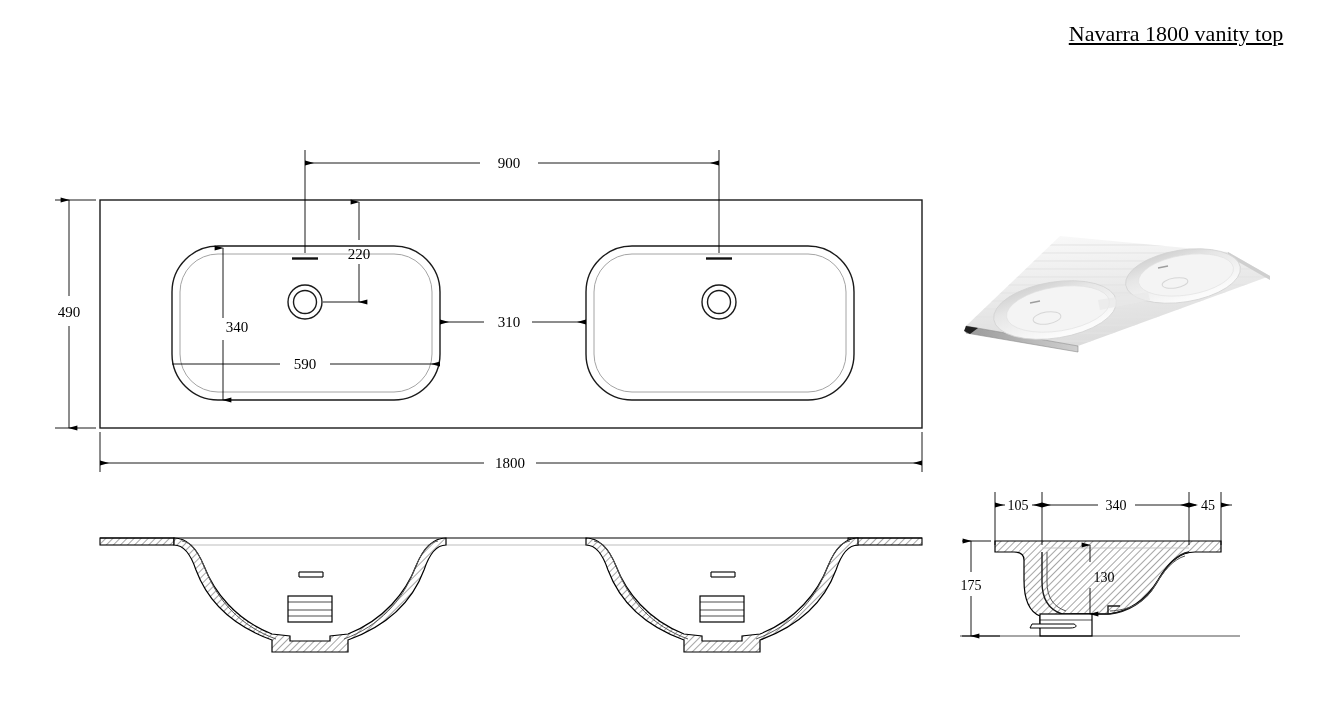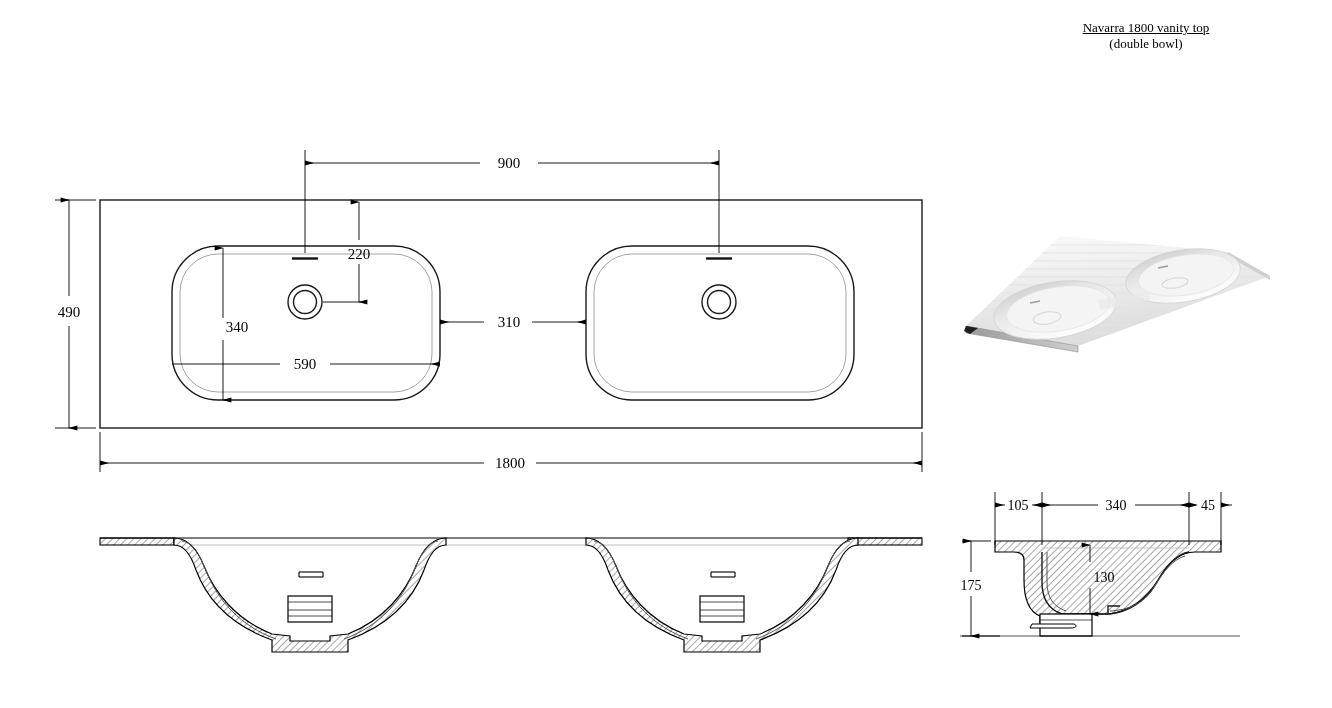--- a/index.html
+++ b/index.html
@@ -23,26 +23,26 @@
   }
   svg.sheet {
     position: absolute;
     left: 0; top: 0;
     width: 1332px;
     height: 708px;
     display: block;
   }
   .title-block {
     position: absolute;
-    left: 996px;
+    left: 1026px;
     top: 20px;
     width: 300px;
     text-align: center;
     font-family: "Liberation Serif", "DejaVu Serif", serif;
-    font-size: 13px;
+    font-size: 22px;
     line-height: 1.25;
     color: #000;
   }
   .title-block .line1 {
     text-decoration: underline;
     white-space: nowrap;
   }
   .title-block .line2 {
     white-space: nowrap;
   }
@@ -64,21 +64,20 @@
   .obj-mid { stroke: #555; stroke-width: 1.0; fill: none; }
   .white { fill: #fff; }
 </style>
 </head>
 <body>
 
 <div id="drawing-root">
 
   <div class="title-block">
     <div class="line1">Navarra 1800 vanity top</div>
-    <div class="line2">(double bowl)</div>
   </div>
 
   <svg class="sheet" viewBox="0 0 1332 708">
     <defs>
       <pattern id="hatch45" width="6" height="6" patternTransform="rotate(45)" patternUnits="userSpaceOnUse">
         <rect width="6" height="6" fill="#ffffff"></rect>
         <line x1="0" y1="0" x2="0" y2="6" stroke="#000000" stroke-width="0.8"></line>
       </pattern>
       <pattern id="hatch45b" width="5" height="5" patternTransform="rotate(45)" patternUnits="userSpaceOnUse">
         <rect width="5" height="5" fill="#ffffff"></rect>

